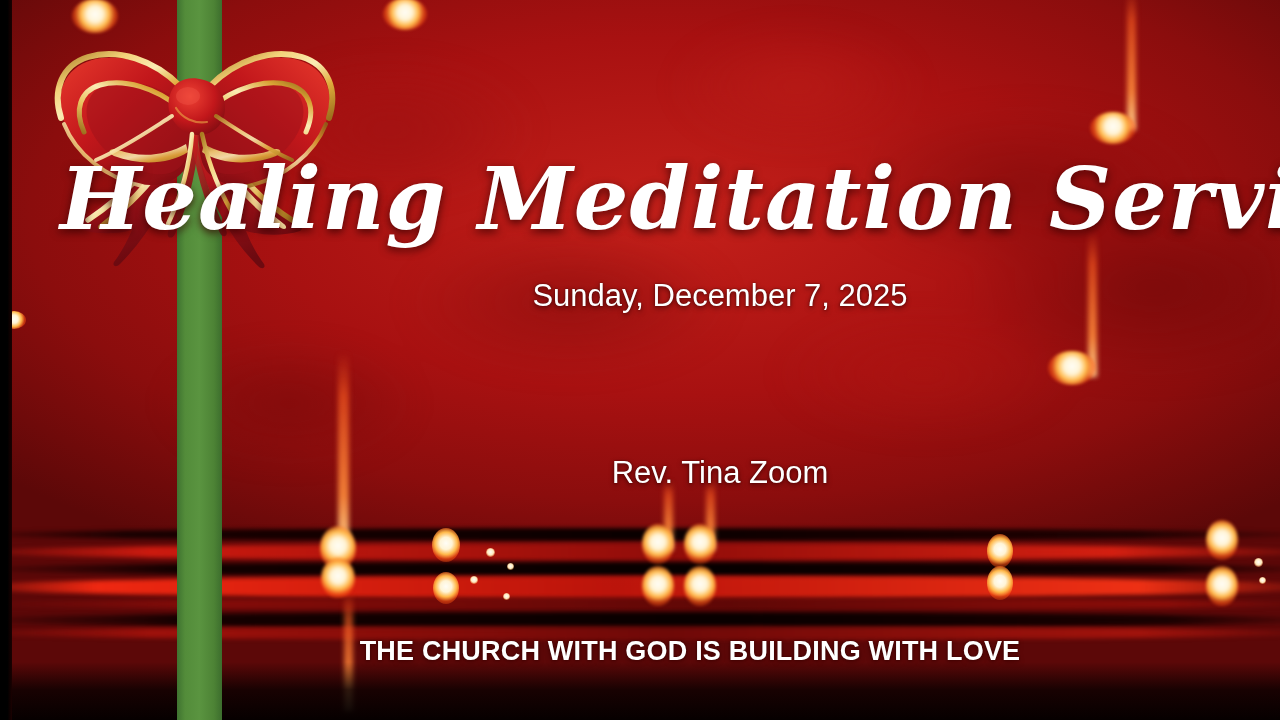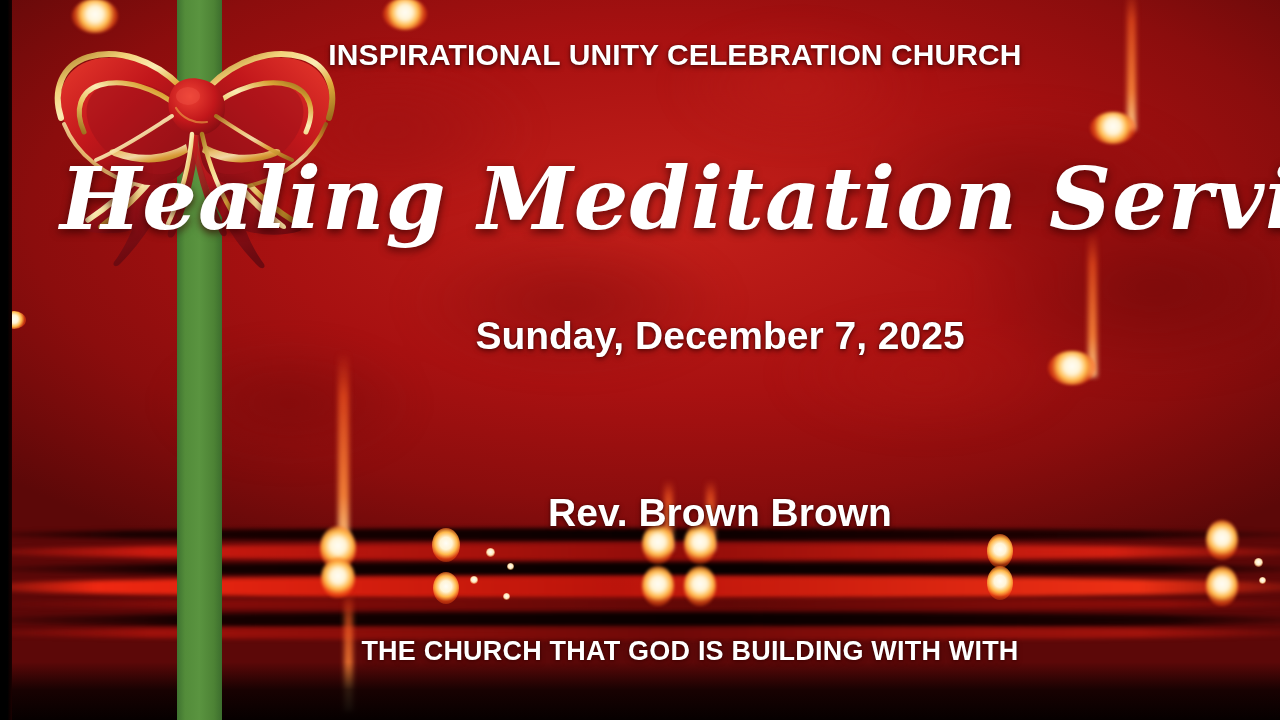--- a/index.html
+++ b/index.html
@@ -93,21 +93,21 @@
   }
   #service-title{
     top:148px; left:60px; width:1220px;
     font-family:"DejaVu Serif", serif;
     font-style:italic; font-weight:bold;
     font-size:86px;
     letter-spacing:1px;
     text-shadow:0 3px 9px rgba(50,0,0,.8);
   }
   .detail{
-    font-size:39px; font-weight:bold; left:160px; width:1120px;margin-top:36px;
+    font-size:31px; font-weight:normal; left:160px; width:1120px;
   }
   #detail-0{ top:278px; }
   #detail-1{ top:337px; }
   #detail-2{ top:396px; }
   #detail-3{ top:455px; }
   #tagline{
     top:636px; left:100px; width:1180px;
     font-size:27px; font-weight:bold; letter-spacing:.2px;
   }
 </style>
@@ -257,22 +257,21 @@
       <path d="M146 96 C 152 106, 164 112, 177 110" fill="none" stroke="#f0b84a" stroke-width="2.2" opacity=".55" stroke-linecap="round"></path>
       <ellipse cx="158" cy="84" rx="12" ry="9" fill="#ef5344" opacity=".45"></ellipse>
 
       <path d="M142 104 C 120 118, 94 136, 66 148" fill="none" stroke="url(#goldG)" stroke-width="4" stroke-linecap="round" opacity=".9"></path>
       <path d="M186 104 C 208 118, 234 136, 262 148" fill="none" stroke="url(#goldG)" stroke-width="4" stroke-linecap="round" opacity=".9"></path>
       <path d="M162 122 C 160 150, 152 182, 138 212" fill="none" stroke="url(#goldG)" stroke-width="4.5" stroke-linecap="round"></path>
       <path d="M172 122 C 178 150, 190 182, 208 210" fill="none" stroke="url(#goldG)" stroke-width="4.5" stroke-linecap="round"></path>
     </svg>
   </div>
 
-  <div class="txt" id="org-name">INSPIRATIONAL UNITY CELEBRATION CHURCH</div>
 
   <div class="txt" id="service-title">Healing Meditation Service</div>
 
   <div class="txt detail" id="detail-0">Sunday, December 7, 2025</div>
-  <div class="txt detail" id="detail-3">Rev. Brown Brown</div>
-
-  <div class="txt" id="tagline">THE CHURCH THAT GOD IS BUILDING WITH WITH</div>
+  <div class="txt detail" id="detail-3">Rev. Tina Zoom</div>
+
+  <div class="txt" id="tagline">THE CHURCH WITH GOD IS BUILDING WITH LOVE</div>
 
 </div>
 
 </body></html>

